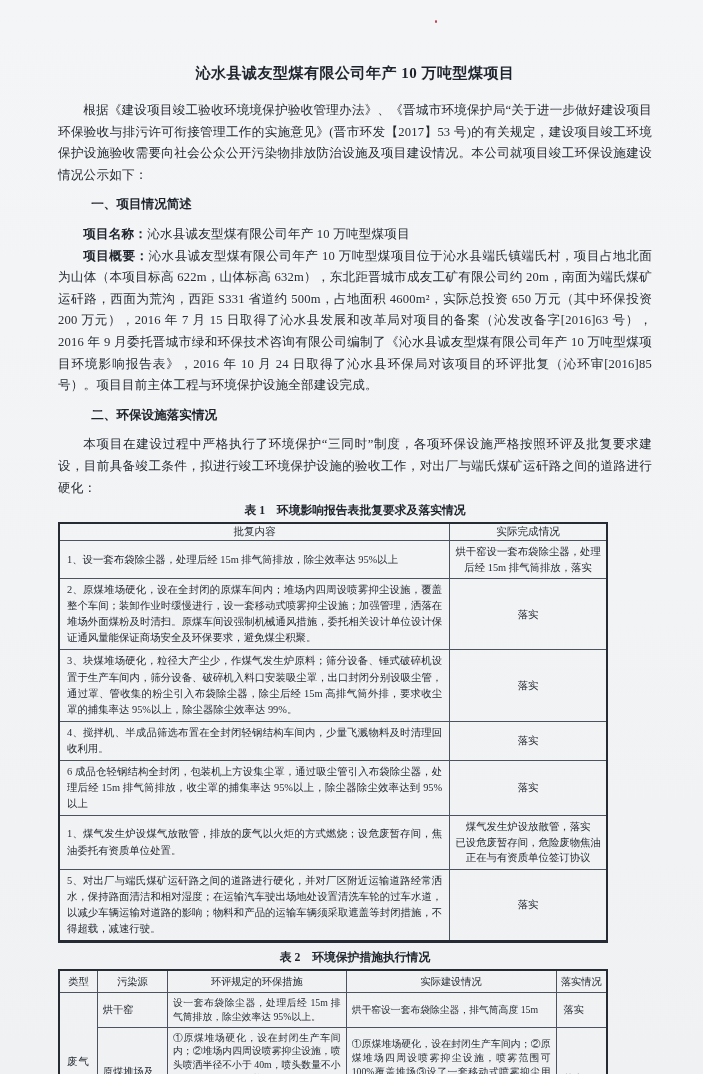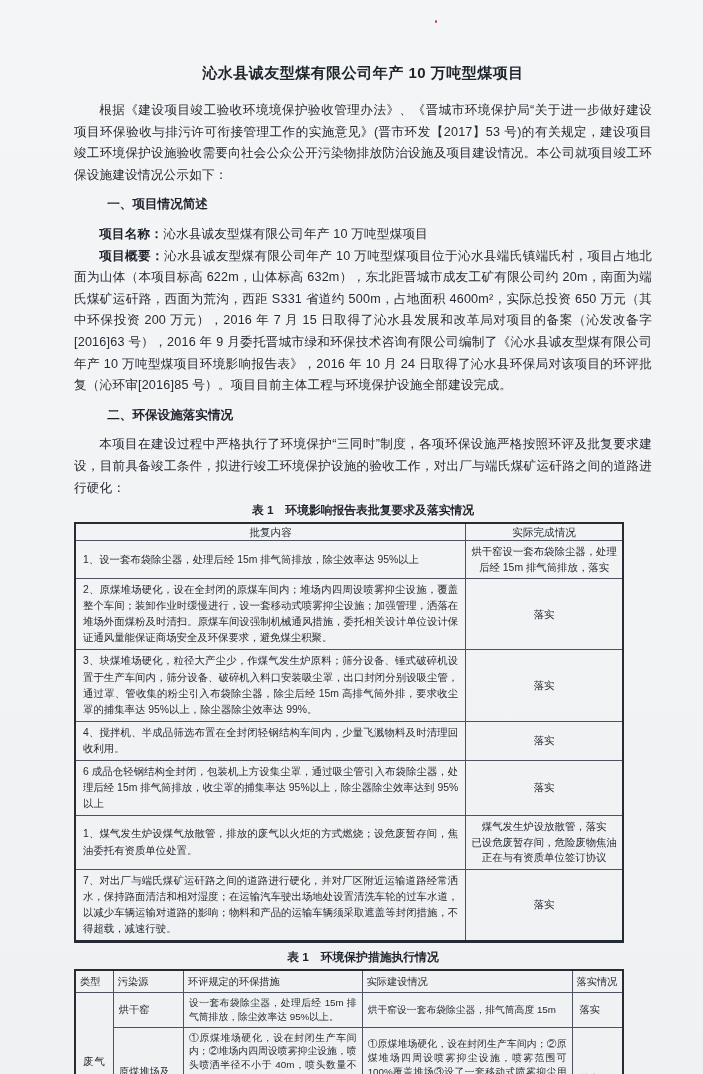--- a/index.html
+++ b/index.html
@@ -3,22 +3,22 @@
 <meta charset="utf-8">
 <style>
   html,body{margin:0;padding:0;background:#e8e9eb;}
   .page{
     position:relative;
     width:703px;height:1074px;
     box-sizing:border-box;
     margin:0 auto;
     background:linear-gradient(180deg,#f4f5f7 0%,#f2f3f5 55%,#eff1f2 100%);
     color:#262b33;
-    font-family:Liberation Sans, sans-serif;
-    padding:64px 51px 0 74px;
+    font-family:Liberation Serif, serif;
+    padding:64px 51px 0 58px;
     overflow:hidden;
   }
   .doc-title{
     font-size:15px;font-weight:bold;text-align:center;
     margin:0 0 17px 0;letter-spacing:.5px;color:#1f242c;
   }
   .doc-subtitle{
     font-size:15px;font-weight:bold;text-align:center;
     margin:0 0 13px 0;letter-spacing:1px;color:#1f242c;
   }
@@ -38,21 +38,21 @@
   }
   .t1{margin-left:0;}
   th,td{
     border:1px solid #4c5260;
     font-weight:normal;color:#272c35;
     box-sizing:border-box;
   }
   .t1 th{font-size:10.6px;line-height:14px;padding:1px 2px;text-align:center;}
   .t1 td{font-size:10.4px;line-height:16.1px;padding:3px 7px;text-align:justify;vertical-align:middle;}
   .t1 td.c{text-align:center;white-space:pre-line;padding:3px 4px;line-height:15.5px;}
-  .t2 th{font-size:10.2px;line-height:13px;padding:4px 4px;text-align:left;}
+  .t2 th{font-size:10.2px;line-height:13px;padding:4px 4px;text-align:center;}
   .t2 td{font-size:9.8px;line-height:13.7px;padding:3px 5px;text-align:justify;vertical-align:middle;}
   .t2 td.type{text-align:center;font-size:10.4px;letter-spacing:1px;}
   .t2 td.src{text-align:left;font-size:10.2px;}
   .t2 td.stat{text-align:left;font-size:10.2px;vertical-align:middle;padding-left:7px;}
   .artifact-dot{
     position:absolute;left:435px;top:20px;width:2px;height:3px;
     background:#c2374a;border-radius:50%;
   }
   .spacer{height:3px;}
 </style>
@@ -107,28 +107,28 @@
     <tr>
       <td>6 成品仓轻钢结构全封闭，包装机上方设集尘罩，通过吸尘管引入布袋除尘器，处理后经 15m 排气筒排放，收尘罩的捕集率达 95%以上，除尘器除尘效率达到 95%以上</td>
       <td class="c">落实</td>
     </tr>
     <tr>
       <td>1、煤气发生炉设煤气放散管，排放的废气以火炬的方式燃烧；设危废暂存间，焦油委托有资质单位处置。</td>
       <td class="c">煤气发生炉设放散管，落实
 已设危废暂存间，危险废物焦油正在与有资质单位签订协议</td>
     </tr>
     <tr>
-      <td>7、对出厂与端氏煤矿运矸路之间的道路进行硬化，并对厂区附近运输道路经常洒水，保持路面清洁和相对湿度；在运输汽车驶出场地处设置清洗车轮的过车水道，以减少车辆运输对道路的影响；物料和产品的运输车辆须采取遮盖等封闭措施，不得超载，减速行驶。</td>
+      <td>5、对出厂与端氏煤矿运矸路之间的道路进行硬化，并对厂区附近运输道路经常洒水，保持路面清洁和相对湿度；在运输汽车驶出场地处设置清洗车轮的过车水道，以减少车辆运输对道路的影响；物料和产品的运输车辆须采取遮盖等封闭措施，不得超载，减速行驶。</td>
       <td class="c">落实</td>
     </tr>
   </tbody>
     </table>
 
   <div class="spacer"></div>
-  <div class="tcap">表 1　环境保护措施执行情况</div>
+  <div class="tcap">表 2　环境保护措施执行情况</div>
 
   <table class="t2">
     <colgroup>
       <col style="width:7%">
         <col style="width:12.8%">
         <col style="width:32.6%">
         <col style="width:38.3%">
         <col style="width:9.3%">
     </colgroup>
     <tbody>

